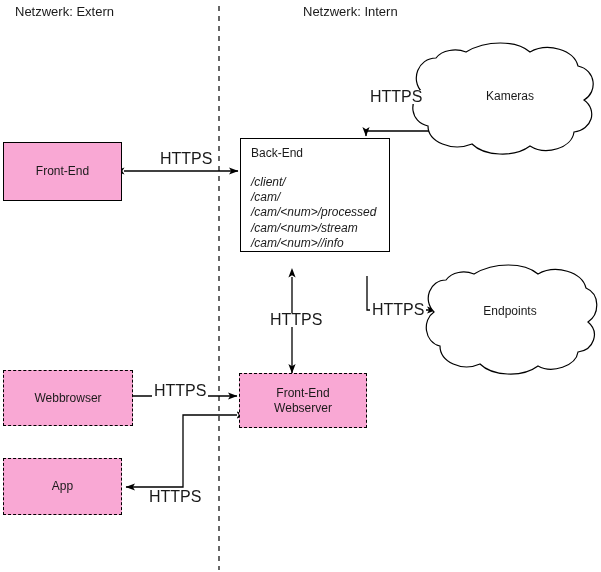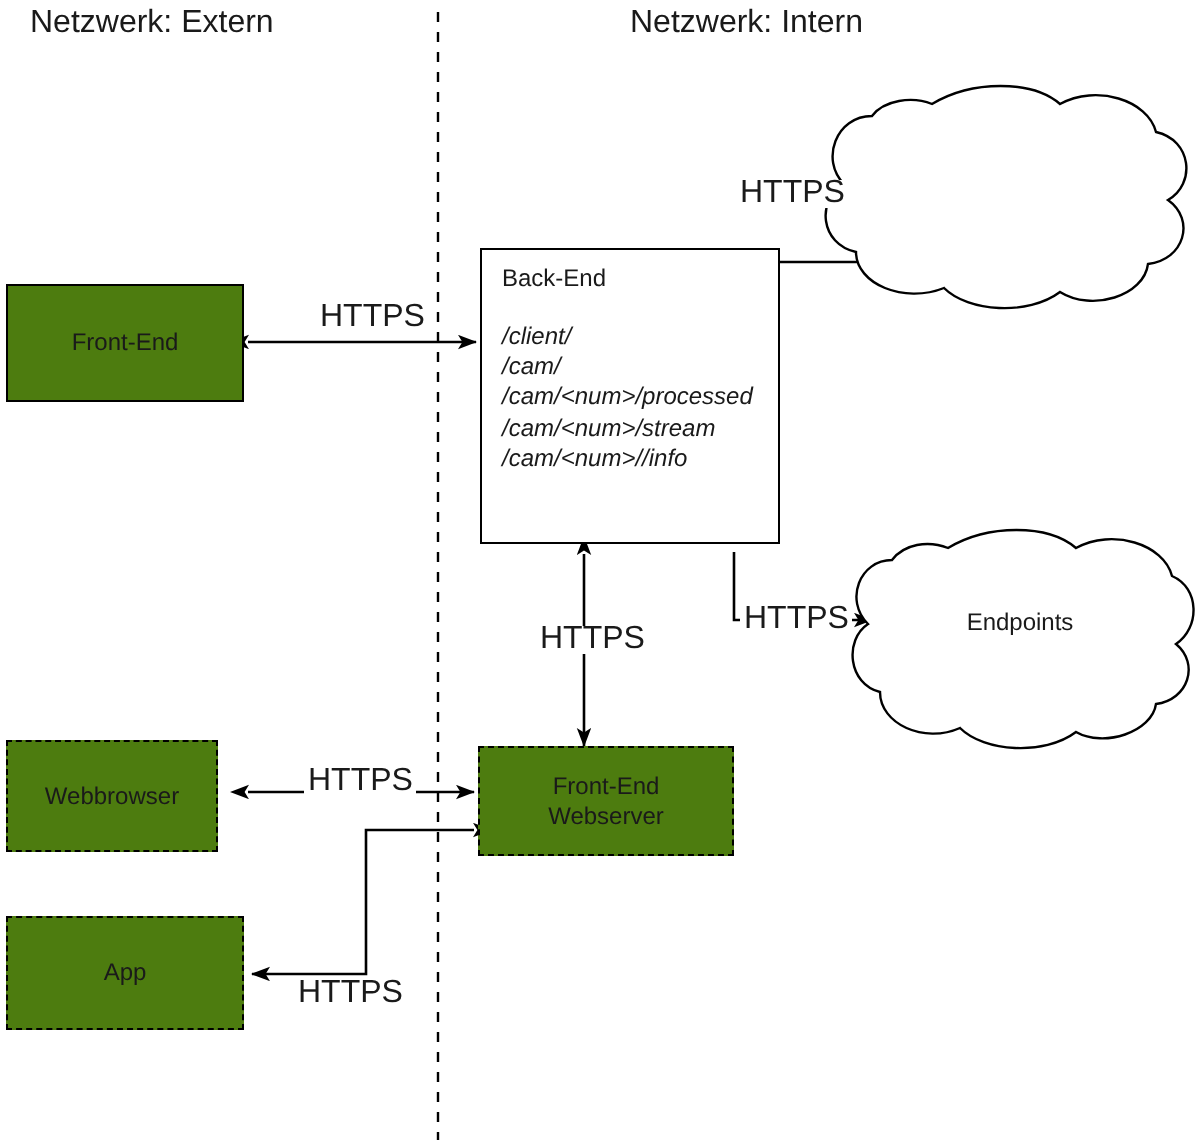--- a/index.html
+++ b/index.html
@@ -25,29 +25,29 @@
     top: 0;
     width: 601px;
     height: 572px;
     pointer-events: none;
   }
   #canvas svg.layer * {
     pointer-events: auto;
   }
   .zone-label {
     position: absolute;
-    font-size: 16px;
+    font-size: 13px;
     line-height: 14px;
     color: #1a1a1a;
     white-space: nowrap;
   }
   .node {
     position: absolute;
     box-sizing: border-box;
-    background: #4d7c0f;
+    background: #f9a8d4;
     display: flex;
     align-items: center;
     justify-content: center;
     text-align: center;
     font-size: 12px;
     line-height: 15px;
     color: #1a1a1a;
   }
   .node.solid {
     border: 1.3px solid #000000;
@@ -103,21 +103,21 @@
     text-align: center;
   }
 </style>
 </head>
 <body>
 
 <div id="canvas">
 
   <div class="zone-label" style="left:15px; top:5px;">Netzwerk: Extern</div>
 
-  <div class="zone-label" style="left:303px; top:5px;margin-left:12px;">Netzwerk: Intern</div>
+  <div class="zone-label" style="left:303px; top:5px;">Netzwerk: Intern</div>
 
   <svg class="layer" viewBox="0 0 601 572">
     <defs>
       <marker id="arrowEnd" markerWidth="10" markerHeight="10" refX="9" refY="3.6" orient="auto" markerUnits="userSpaceOnUse">
         <path d="M0,0 L9.5,3.6 L0,7.2 L2.2,3.6 z" fill="#000000"></path>
       </marker>
       <marker id="arrowStart" markerWidth="10" markerHeight="10" refX="0.5" refY="3.6" orient="auto-start-reverse" markerUnits="userSpaceOnUse">
         <path d="M0,0 L9.5,3.6 L0,7.2 L2.2,3.6 z" fill="#000000"></path>
       </marker>
     </defs>
@@ -158,44 +158,45 @@
              C 462 372, 440 362, 440 346
              C 424 342, 422 320, 434 312
              C 422 300, 430 280, 446 280
              C 452 272, 464 270, 474 274 Z" fill="#ffffff" stroke="#000000" stroke-width="1.2"></path>
   </svg>
 
   <div class="node solid" style="left:3px; top:142px; width:119px; height:59px;">
     <span class="node-label">Front-End</span>
   </div>
 
-  <div class="box-backend" style="left:240px; top:124px; width:150px; height:148px;">
+  <div class="box-backend" style="left:240px; top:138px; width:150px; height:114px;">
     <div class="backend-title">Back-End</div>
     <div class="backend-paths">
       <div>/client/</div>
       <div>/cam/</div>
       <div>/cam/&lt;num&gt;/processed</div>
       <div>/cam/&lt;num&gt;/stream</div>
       <div>/cam/&lt;num&gt;//info</div>
     </div>
   </div>
 
-  <div class="node dashed" style="left:3px; top:370px; width:106px; height:56px;">
+  <div class="node dashed" style="left:3px; top:370px; width:130px; height:56px;">
     <span class="node-label">Webbrowser</span>
   </div>
 
   <div class="node dashed" style="left:3px; top:458px; width:119px; height:57px;">
     <span class="node-label">App</span>
   </div>
 
   <div class="node dashed" style="left:239px; top:373px; width:128px; height:55px;">
     <span class="node-label">Front-End
 Webserver</span>
   </div>
 
+  <div class="cloud-label" style="left:428px; top:89px; width:164px;">Kameras</div>
 
   <div class="cloud-label" style="left:430px; top:304px; width:160px;">Endpoints</div>
 
   <div class="edge-label" style="left:158px; top:152px;">HTTPS</div>
 
   <div class="edge-label" style="left:368px; top:90px;">HTTPS</div>
 
   <div class="edge-label" style="left:370px; top:303px;">HTTPS</div>
 
   <div class="edge-label" style="left:268px; top:313px;">HTTPS</div>

